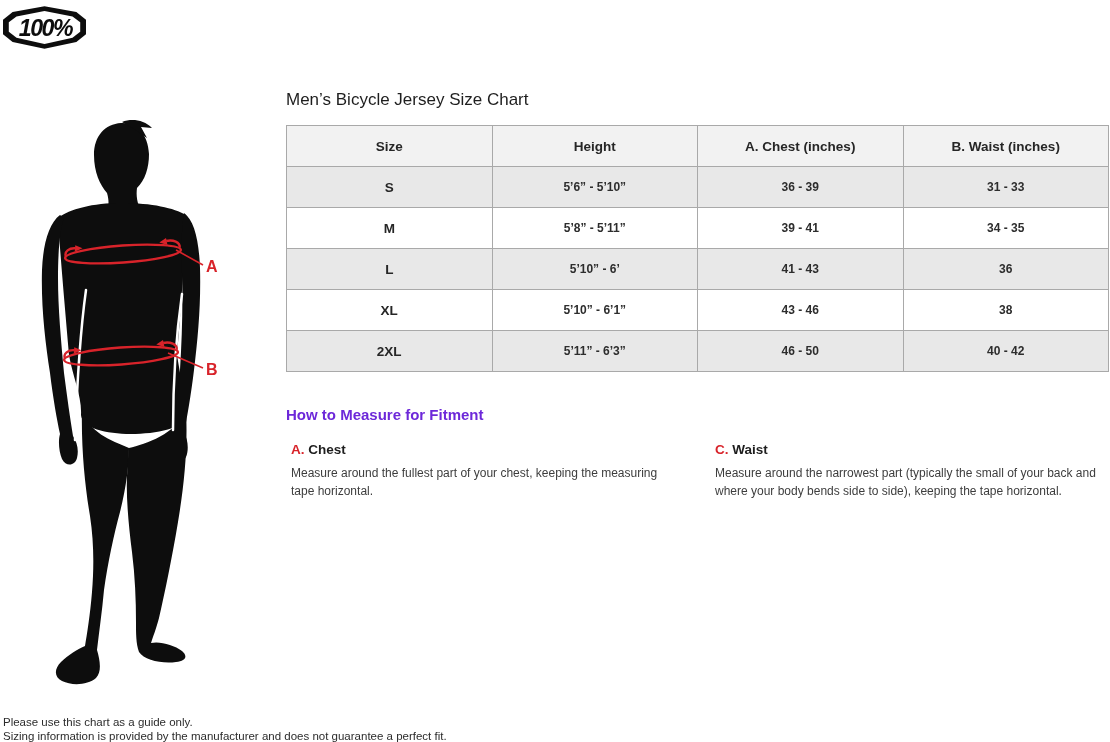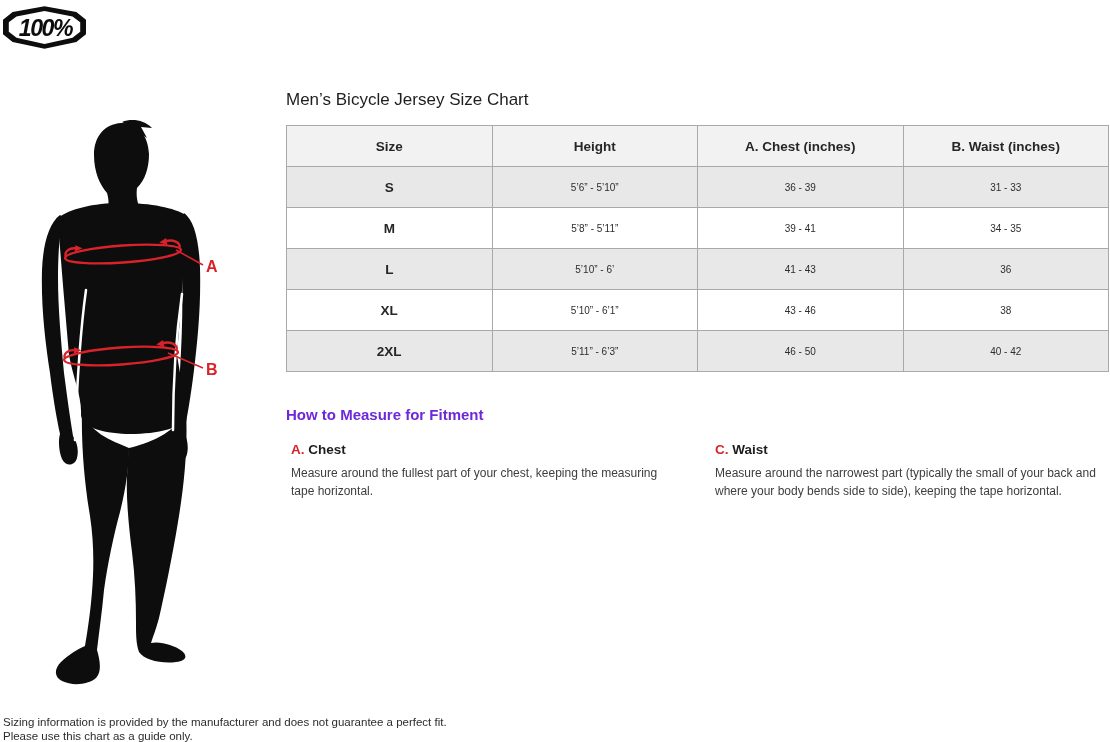--- a/index.html
+++ b/index.html
@@ -23,23 +23,24 @@
     margin: 0; font-size: 17px; line-height: 20px; font-weight: 400; color: #1e1e1e;
   }
   table.size-table {
     margin-top: 15px; width: 823px; border-collapse: collapse; table-layout: fixed; padding-left: 24px;
   }
   .size-table th, .size-table td {
     border: 1.5px solid #a9a9a9;
     height: 41px;
     text-align: center;
     vertical-align: middle;
-    font-size: 10px;
+    font-size: 12px;
     color: #2d2d2d;
     padding: 0 4px;
+    font-weight: bold;
   }
   .size-table thead th { background: #f2f2f2; font-weight: 700; font-size: 13.5px; color: #262626; }
   .size-table tbody tr:nth-child(odd)  { background: #e8e8e8; }
   .size-table tbody tr:nth-child(even) { background: #ffffff; }
   .size-table tbody th { font-weight: 700; font-size: 13.5px; color: #262626; }
   .fitment-title {
     margin: 33px 0 0 0; font-size: 15px; line-height: 20px; font-weight: 700; color: #6d28d9;
   }
   .fitment-cols { display: flex; margin-top: 17px; padding-left: 5px; }
   .fitment-item { }
@@ -165,17 +166,17 @@
         <p>Measure around the fullest part of your chest, keeping the measuring tape horizontal.</p>
       </div>
       <div class="fitment-item waist">
         <h3><span class="letter">C.</span> <span>Waist</span></h3>
         <p>Measure around the narrowest part (typically the small of your back and where your body bends side to side), keeping the tape horizontal.</p>
       </div>
     </div>
   </div>
 
   <div class="disclaimer">
+    <div>Please use this chart as a guide only.</div>
     <div>Sizing information is provided by the manufacturer and does not guarantee a perfect fit.</div>
-    <div>Please use this chart as a guide only.</div>
   </div>
 
 </div>
 
 </body></html>

